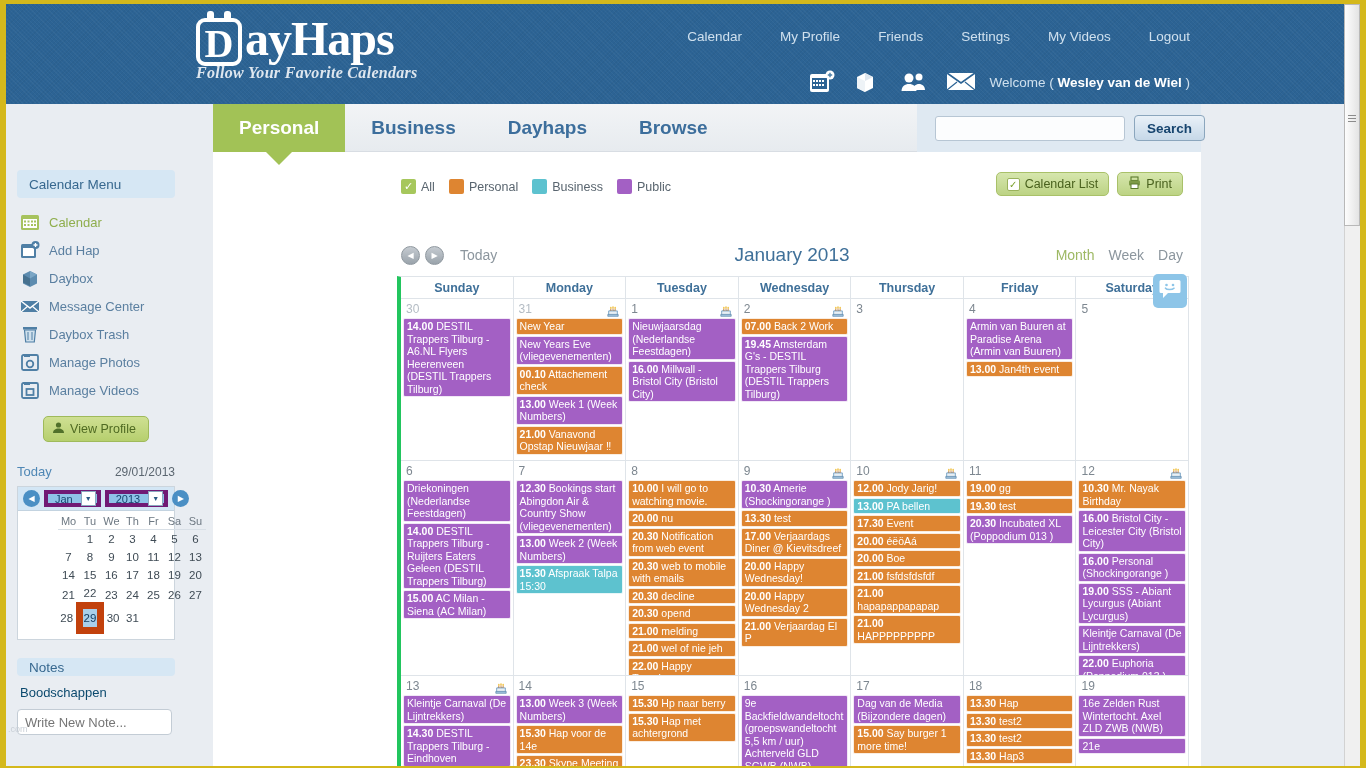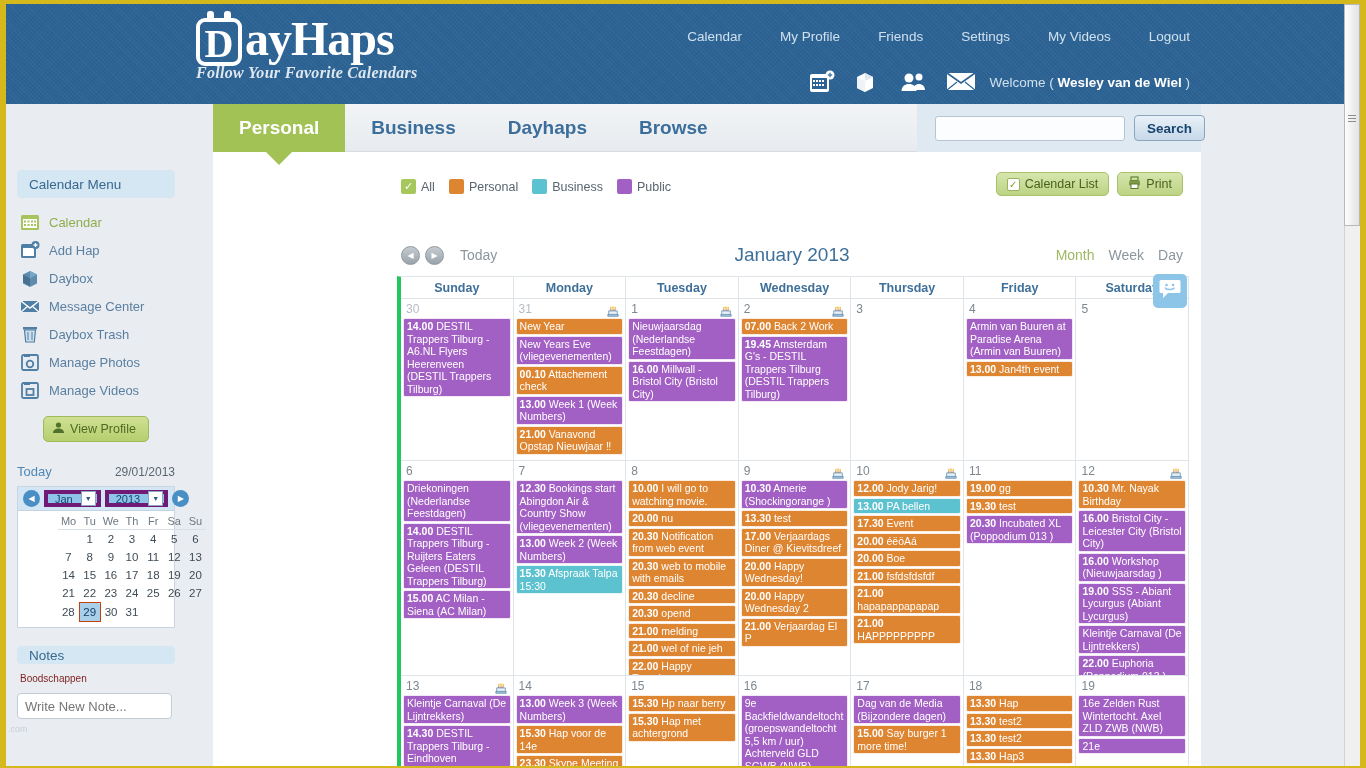--- a/index.html
+++ b/index.html
@@ -162,28 +162,28 @@
   }
   #mc-grid { padding: 2px 4px 5px 4px; }
   #mc-grid table { border-collapse: collapse; width: 100%; margin-left: 36px; }
   #mc-grid th {
     font-size: 11px; color: #6d7882; font-weight: normal; padding: 2px 0;
     border-bottom: 1px solid #d8dfe6; text-align: center;
   }
   #mc-grid td {
     font-size: 11.5px; color: #3f4b55; text-align: center; padding: 3px 1px; width: 14.2%;
   }
-  #mc-grid td.hl { background: #a9cfeb; border: 1px solid #c2410c; border-radius: 2px; color: #10395e; }
+  #mc-grid td.hl { background: #a9cfeb; border: 7px solid #c2410c; border-radius: 2px; color: #10395e; }
 
   
   #notes-head {
     margin: 18px 11px 0 11px; height: 18px; background: #d6e7f4; border-radius: 4px;
     display: flex; align-items: center; padding-left: 12px; font-size: 13.5px; color: #37688f;
   }
-  #notes-sub { margin: 9px 11px 0 14px; font-size: 10px; color: #7f1d1d; }
+  #notes-sub { margin: 9px 11px 0 14px; font-size: 13px; color: #0c4a6e; }
   #note-input {
     margin: 9px 11px 0 11px; height: 26px; width: 155px;
     border: 1px solid #c3ccd5; border-radius: 4px; background: #fff;
     font-size: 13px; color: #8d98a2; padding: 0 7px;
     font-family: "Liberation Sans", sans-serif;
   }
 
   
   #legend { position: absolute; left: 188px; top: 75px; display: flex; align-items: center; gap: 14px; }
   .lg { display: flex; align-items: center; gap: 5px; font-size: 12.5px; color: #59656f; }
@@ -795,21 +795,21 @@
                       </g>
                       <g fill="#f0c040">
                         <ellipse cx="5.5" cy="4.6" rx=".9" ry="1.3"></ellipse>
                         <ellipse cx="8" cy="4" rx=".9" ry="1.3"></ellipse>
                         <ellipse cx="10.5" cy="4.6" rx=".9" ry="1.3"></ellipse>
                       </g>
                     </svg></span>
                 </div>
                 <div class="evt personal"><b>10.30</b> <span>Mr. Nayak Birthday</span></div>
                 <div class="evt public"><b>16.00</b> <span>Bristol City - Leicester City (Bristol City)</span></div>
-                <div class="evt public"><b>16.00</b> <span>Workshop (Nieuwjaarsdag )</span></div>
+                <div class="evt public"><b>16.00</b> <span>Personal (Shockingorange )</span></div>
                 <div class="evt public"><b>19.00</b> <span>SSS - Abiant Lycurgus (Abiant Lycurgus)</span></div>
                 <div class="evt public"><span>Kleintje Carnaval (De Lijntrekkers)</span></div>
                 <div class="evt public"><b>22.00</b> <span>Euphoria (Poppodium 013 )</span></div>
               </div>
             </div>
             <div class="week" style="height: 91px;">
               <div class="daycell">
                 <div class="dnum-row">
                   <span class="dnum">13</span>
                   <span class="cake"><svg viewBox="0 0 16 15" width="14" height="13">

